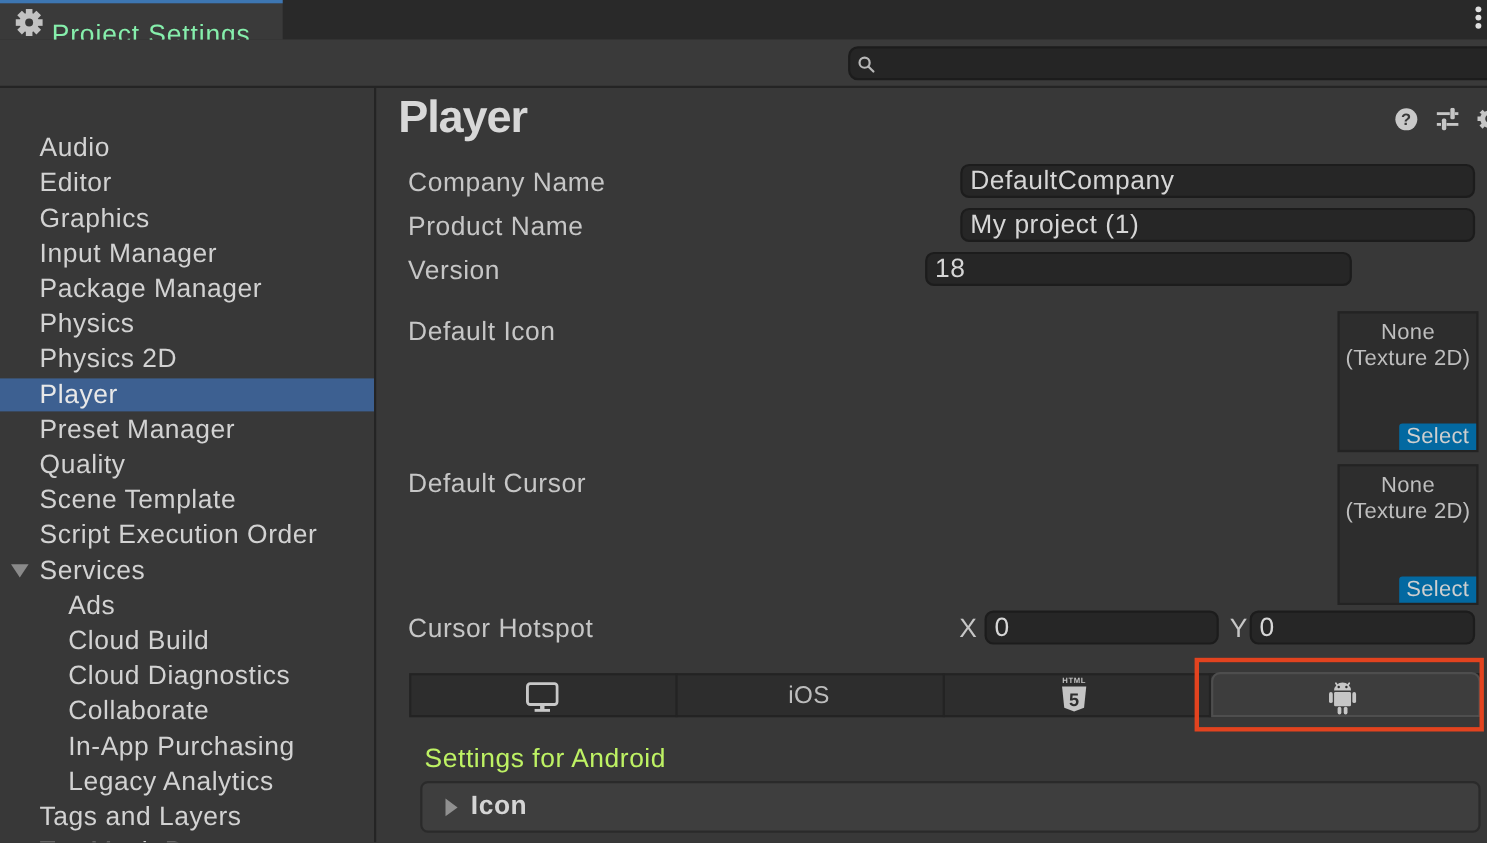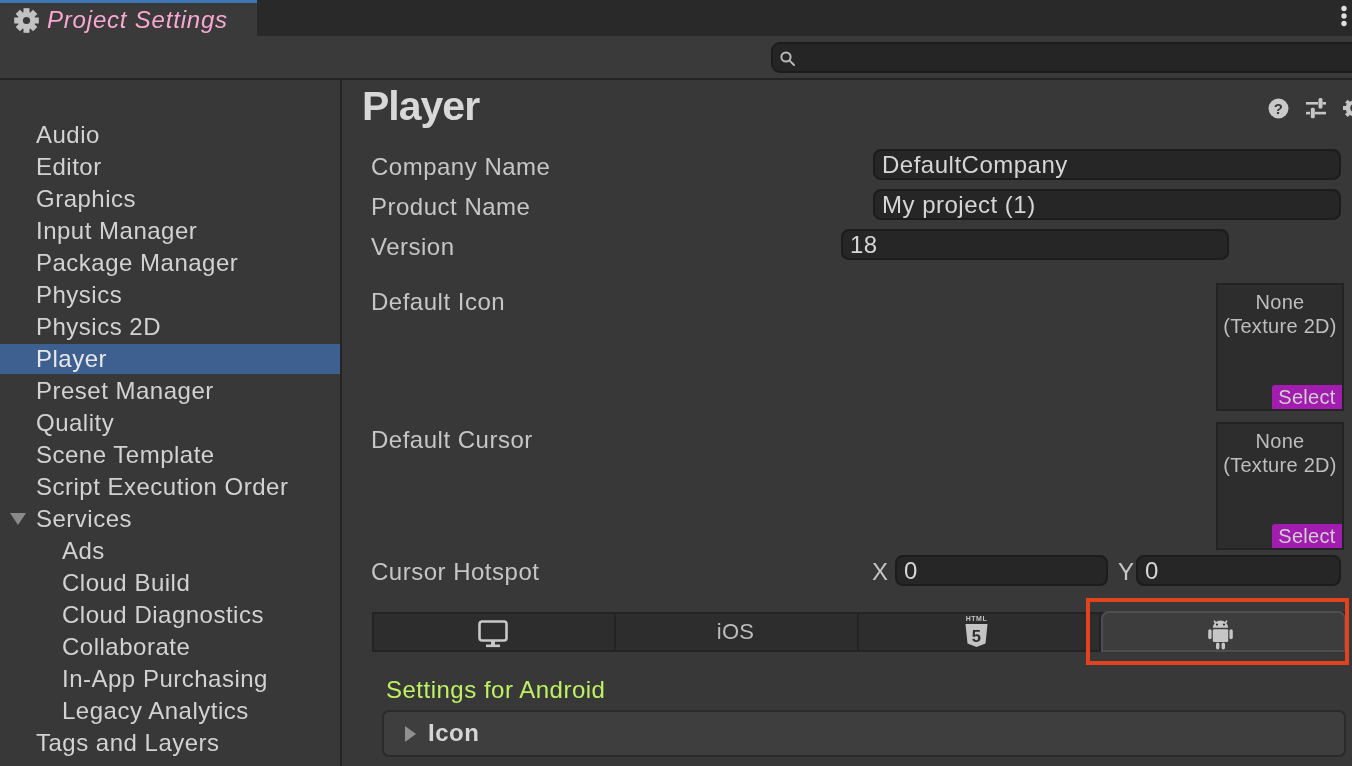--- a/index.html
+++ b/index.html
@@ -39,21 +39,21 @@
         </g>
       <g transform="rotate(270)">
           <rect x="-3" y="-12.3" width="6" height="5"></rect>
         </g>
       <g transform="rotate(315)">
           <rect x="-3" y="-12.3" width="6" height="5"></rect>
         </g>
       <circle r="3.6" fill="#383838"></circle>
     </g>
   </svg>
-  <div class="abs" style="left:47px;top:0;height:40px;line-height:40px;font-size:24px;color:#f9a8d4;letter-spacing:0.8px;font-style:italic;">Project Settings</div>
+  <div class="abs" style="left:47px;top:12px;height:40px;line-height:40px;font-size:24px;color:#86efac;letter-spacing:0.8px;">Project Settings</div>
 
   <svg class="abs" style="left:1336px;top:3px;" width="16" height="28" viewBox="0 0 16 28">
     <circle cx="8" cy="5.5" r="2.7" fill="#DFDFDF"></circle>
     <circle cx="8" cy="13" r="2.7" fill="#DFDFDF"></circle>
     <circle cx="8" cy="20.5" r="2.7" fill="#DFDFDF"></circle>
   </svg>
 
   <div class="abs" style="left:0;top:36px;width:1352px;height:42px;background:#3A3A3A;"></div>
   <div class="abs" style="left:771px;top:42px;width:600px;height:31px;background:#252525;border:2px solid #1C1C1C;border-radius:9px;"></div>
 
@@ -189,19 +189,19 @@
   <div class="abs" style="left:428px;top:719px;font-weight:bold;color:#D5D5D5;">Icon</div>
 
 </div>
 
 <style>
   .lbl{font-size:24px;}
   .field{background:#262626;border:2px solid #1C1C1C;border-radius:8px;
          line-height:27px;padding-left:7px;color:#D6D6D6;font-size:24px;}
   .texbox{background:#2D2D2D;border:2px solid #232323;}
   .nonetxt{text-align:center;font-size:20px;color:#BEBEBE;line-height:24px;padding-top:5px;letter-spacing:0.3px;}
-  .selbtn{position:absolute;right:0px;bottom:0px;width:70px;height:24px;background:#a21caf;
+  .selbtn{position:absolute;right:0px;bottom:0px;width:70px;height:24px;background:#0369a1;
           text-align:center;font-size:20px;line-height:24px;color:#CFCFCF;border-radius:3px 0 0 0;letter-spacing:0.3px;}
 </style>
 
 <style>
   .si{position:absolute;height:32px;line-height:32px;}
 </style>
 
 </body></html>

